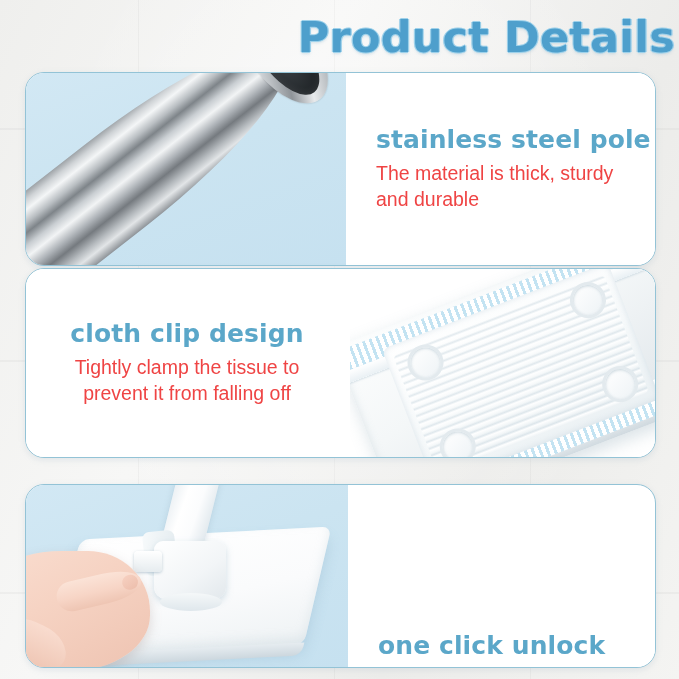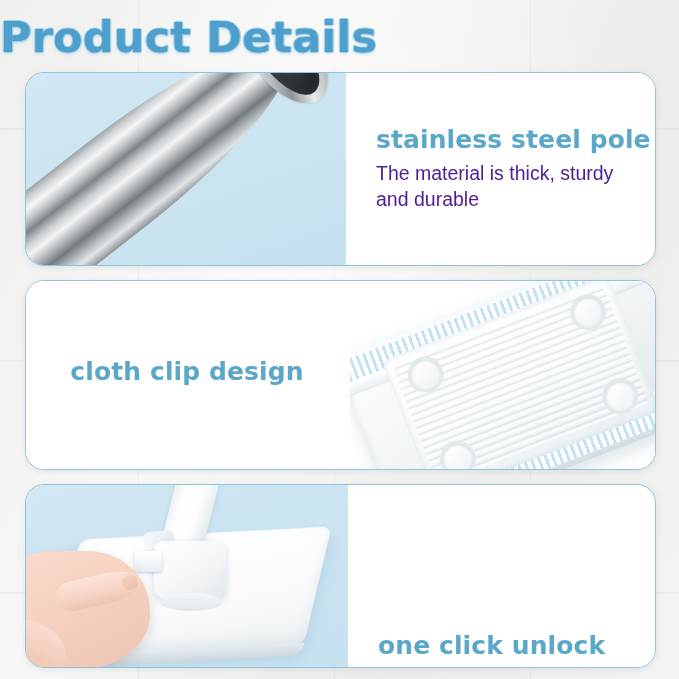--- a/index.html
+++ b/index.html
@@ -30,23 +30,23 @@
     content: "";
     position: absolute;
     inset: 0;
     pointer-events: none;
     background: radial-gradient(ellipse at 50% 35%, rgba(255,255,255,0.55) 0%, rgba(255,255,255,0) 62%);
   }
 
   
   .title-wrap {
     position: absolute;
-    left: 0; right: 12px;
+    left: 0; right: 4px;
     top: 12px;
-    text-align: left;
+    text-align: right;
     z-index: 4;
   }
   .title {
     display: inline-block;
     font-family: "DejaVu Sans", sans-serif;
     font-size: 43px;
     font-weight: bold;
     letter-spacing: 0.2px;
     color: #4e9fcc;
     text-shadow:
@@ -65,21 +65,21 @@
     width: 629px;
     border: 1.6px solid #93c3d6;
     border-radius: 19px;
     background: #ffffff;
     overflow: hidden;
     box-shadow: 0 2px 6px rgba(150,175,190,0.22);
     display: flex;
     z-index: 3;
   }
   #card1 { top: 72px;  height: 192px; }
-  #card2 { top: 280px; height: 188px; }
+  #card2 { top: 268px; height: 188px; }
   #card3 { top: 484px; height: 182px; align-items: flex-end; }
 
   .pane-photo {
     position: relative;
     overflow: hidden;
     flex: 0 0 auto;
   }
   .pane-photo.blue { background: linear-gradient(160deg, #d2e8f4 0%, #cbe4f1 45%, #c6e1f0 100%); }
   .pane-photo.white { background: #ffffff; }
 
@@ -101,21 +101,21 @@
     color: #5ba7c9;
     letter-spacing: 0.1px;
     line-height: 1.12;
     margin: 0 0 7px 0;
     white-space: nowrap;
   }
   .body {
     font-family: "Liberation Sans", sans-serif;
     font-size: 19.5px;
     font-weight: 400;
-    color: #4c1d95;
+    color: #ef4444;
     line-height: 1.30;
     margin: 0;
   }
 
   
   #c1-photo { width: 320px; height: 100%; }
   .tube {
     position: absolute;
     left: -24px;
     top: 150px;
@@ -354,20 +354,21 @@
       <p class="head">stainless steel pole</p>
       <p class="body">The material is thick, sturdy and durable</p>
     </div>
 
   </div>
 
   <div class="card" id="card2">
 
     <div class="pane-text center-align" id="c2-text">
       <p class="head">cloth clip design</p>
+      <p class="body">Tightly clamp the tissue to prevent it from falling off</p>
     </div>
 
     <div class="pane-photo white" id="c2-photo">
       <div class="clip-head">
         <div class="teeth top"></div>
         <div class="teeth-strip top"></div>
         <div class="teeth bottom"></div>
         <div class="teeth-strip bottom"></div>
         <div class="clip-inner">
           <div class="ridges"></div>

